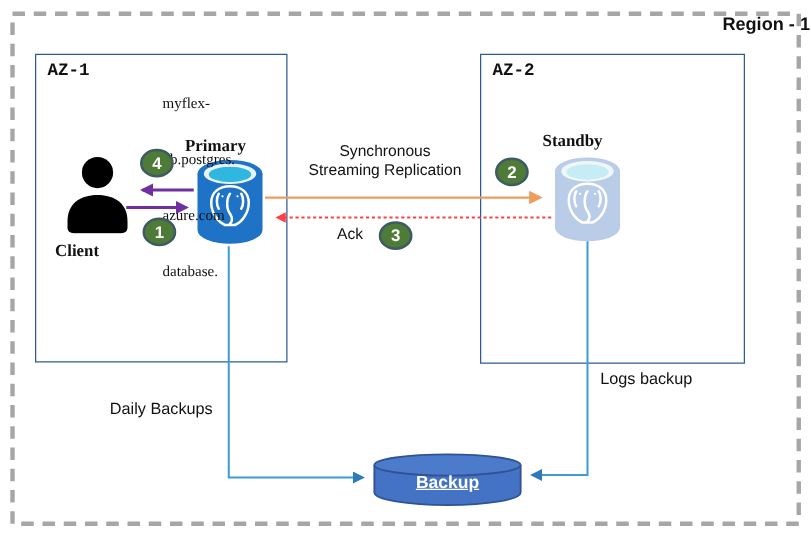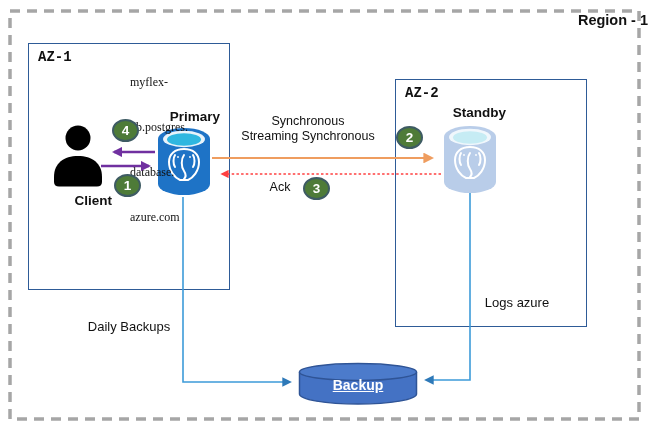--- a/index.html
+++ b/index.html
@@ -39,22 +39,23 @@
     font-family: Liberation Serif, serif;
     font-size: 12px;
     line-height: 15px;
     white-space: pre;
     z-index: 3;
   }
   .node-label {
     position: absolute;
     font-weight: bold;
     font-size: 13.5px;
-    text-align: right;
+    text-align: left;
     z-index: 3;
+    font-family: Liberation Serif, serif;
   }
   .flow-label {
     position: absolute;
     font-size: 12.5px;
     text-align: center;
     line-height: 15px;
     z-index: 3;
   }
   .step-marker {
     position: absolute;
@@ -91,29 +92,29 @@
 <body>
 
 <div id="stage">
 
   <div class="region-label">Region - 1</div>
 
   <div class="az-box" style="left:28px; top:43px; width:202px; height:247px;">
     <div class="az-label">AZ-1</div>
   </div>
 
-  <div class="az-box" style="left:395px; top:43px; width:192px; height:248px;margin-top:36px;">
+  <div class="az-box" style="left:384px; top:43px; width:212px; height:248px;">
     <div class="az-label">AZ-2</div>
   </div>
 
   <div class="hostname">
     <div>myflex-</div>
     <div>db.postgres.</div>
+    <div>azure.com</div>
     <div>database.</div>
-    <div>azure.com</div>
   </div>
 
   <svg class="icon-svg" style="left:53px; top:125px;" width="50" height="62" viewBox="0 0 50 62">
     <circle cx="25" cy="13" r="12.5" fill="#000000"></circle>
     <path d="M1,52 C1,38 11,31 25,31 C39,31 49,38 49,52 L49,57 C49,60 47,61.5 44,61.5 L6,61.5 C3,61.5 1,60 1,57 Z" fill="#000000"></path>
   </svg>
   <div class="node-label" style="left:44px; top:193px; width:68px;">Client</div>
 
   <div class="node-label" style="left:148px; top:109px; width:72px;">Primary</div>
   <svg class="icon-svg" style="left:157px; top:127px;" width="54" height="70" viewBox="0 0 54 70">
@@ -142,25 +143,25 @@
       <path d="M27,28 C24,32 24,40 27,44 C29,47 29,50 27,52"></path>
       <path d="M18,28 C16,31 16,37 18,40"></path>
       <path d="M36,28 C38,31 38,37 36,40"></path>
       <circle cx="21" cy="30" r="0.9" fill="#ffffff" stroke="none"></circle>
       <circle cx="33" cy="30" r="0.9" fill="#ffffff" stroke="none"></circle>
     </g>
   </svg>
 
   <div class="flow-label" style="left:228px; top:114px; width:160px;">
     <div>Synchronous</div>
-    <div>Streaming Synchronous</div>
+    <div>Streaming Replication</div>
   </div>
   <div class="flow-label" style="left:258px; top:180px; width:44px;">Ack</div>
   <div class="flow-label" style="left:64px; top:295px; width:130px; font-size:13px;margin-top:24px;">Daily Backups</div>
-  <div class="flow-label" style="left:462px; top:295px; width:110px; font-size:13px;">Logs azure</div>
+  <div class="flow-label" style="left:462px; top:295px; width:110px; font-size:13px;">Logs backup</div>
 
   <div class="step-marker" style="left:112px; top:119px;">4</div>
   <div class="step-marker" style="left:114px; top:174px;">1</div>
   <div class="step-marker" style="left:396px; top:126px;">2</div>
   <div class="step-marker" style="left:303px; top:177px;">3</div>
 
   <svg class="icon-svg" style="left:298px; top:362px;" width="120" height="44" viewBox="0 0 120 44">
     <path d="M1.5,10 L1.5,32 A58,10 0 0 0 118.5,32 L118.5,10" fill="#4472C4" stroke="#2F5496" stroke-width="1.5"></path>
     <ellipse cx="60" cy="10" rx="58.5" ry="8.5" fill="#4C7BCB" stroke="#2F5496" stroke-width="1.5"></ellipse>
   </svg>

